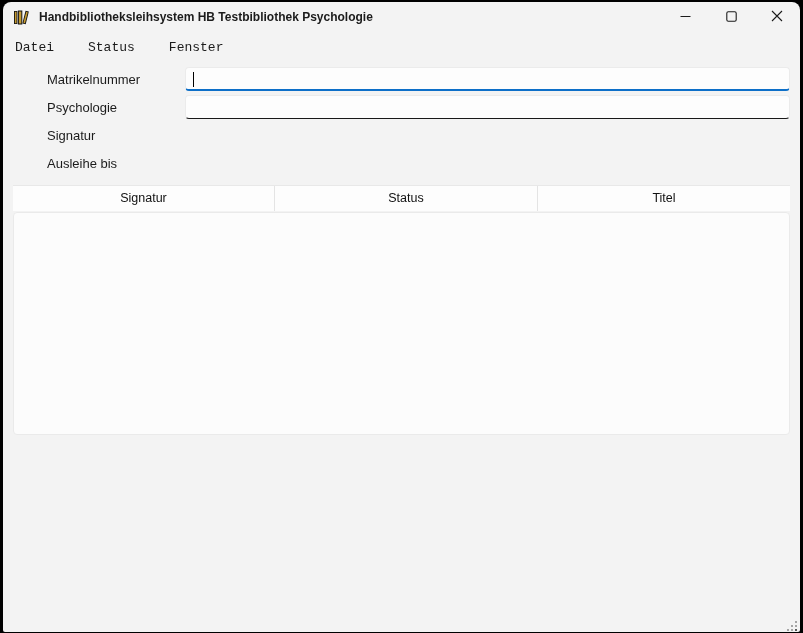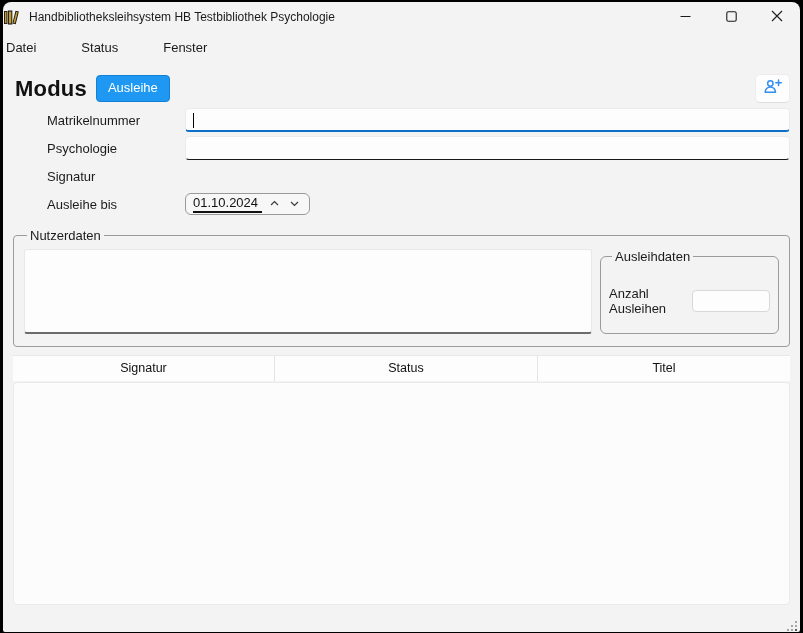--- a/index.html
+++ b/index.html
@@ -1,26 +1,26 @@
 <!DOCTYPE html>
 <html><head>
 <meta charset="utf-8">
 <style>
   html,body{margin:0;padding:0;width:803px;height:633px;background:#000;font-family:"Liberation Sans",sans-serif;-webkit-font-smoothing:antialiased;}
   .window{position:absolute;left:3px;top:2px;right:3px;bottom:1px;background:#f3f3f3;border-radius:8px 8px 2px 2px;overflow:hidden;}
 
   
-  .titlebar{height:30px;display:flex;align-items:center;padding-left:0;position:relative;}
+  .titlebar{height:30px;display:flex;align-items:center;padding-left:10px;position:relative;font-weight:bold;}
   .app-icon{width:17px;height:17px;margin-right:9px;flex:0 0 auto;}
   .title-text{font-size:12px;color:#1b1b1b;white-space:nowrap;}
   .win-controls{position:absolute;right:0;top:0;height:30px;display:flex;}
   .win-btn{width:46px;height:30px;display:flex;align-items:center;justify-content:center;cursor:default;}
 
   
-  .menubar{height:30px;display:flex;align-items:center;gap:45px;padding-left:3px;}
+  .menubar{height:30px;display:flex;align-items:center;gap:34px;padding-left:12px;font-family:Liberation Mono, monospace;}
   .menu-item{font-size:13px;color:#1b1b1b;padding:3px 0;}
 
   
   .mode-row{display:flex;align-items:center;margin:12px 10px 0 12px;height:29px;}
   .mode-heading{font-size:22px;font-weight:700;color:#111;letter-spacing:.2px;}
   .mode-btn{margin-left:9px;background:#1f98f4;border:1px solid #1280d6;border-radius:4px;color:#fff;font-size:13px;padding:4px 11px 5px;line-height:1.25;}
   .adduser-btn{margin-left:auto;width:33px;height:27px;background:#fdfdfd;border:1px solid #ececec;border-bottom-color:#dcdcdc;border-radius:5px;display:flex;align-items:center;justify-content:center;}
 
   
   .form{margin-top:3px;padding-left:32px;}
@@ -96,34 +96,20 @@
       </div>
     </div>
   </div>
 
   <div class="menubar">
     <span class="menu-item">Datei</span>
     <span class="menu-item">Status</span>
     <span class="menu-item">Fenster</span>
   </div>
 
-  <div class="mode-row">
-    <span class="mode-heading">Modus</span>
-    <button class="mode-btn">Ausleihe</button>
-    <div class="adduser-btn">
-      <span>
-        <svg width="19" height="17" viewBox="0 0 22 19">
-          <circle cx="8.5" cy="6" r="3.1" fill="none" stroke="#2f8ef2" stroke-width="1.7"></circle>
-          <path d="M2.5 16.2 c0-3.4 2.7-6 6-6 s6 2.6 6 6 z" fill="none" stroke="#2f8ef2" stroke-width="1.7" stroke-linejoin="round"></path>
-          <line x1="18" y1="2" x2="18" y2="8.4" stroke="#2f8ef2" stroke-width="1.7" stroke-linecap="round"></line>
-          <line x1="14.8" y1="5.2" x2="21.2" y2="5.2" stroke="#2f8ef2" stroke-width="1.7" stroke-linecap="round"></line>
-        </svg>
-      </span>
-    </div>
-  </div>
 
   <div class="form">
 
     <div class="form-row">
       <span class="form-label">Matrikelnummer</span>
       <span class="field-wrap">
         <input class="text-input focused" type="text" value="" style="">
         <span class="caret"></span>
       </span>
     </div>
@@ -134,53 +120,23 @@
         <input class="text-input" type="text" value="" style="">
       </span>
     </div>
 
     <div class="form-row">
       <span class="form-label">Signatur</span>
     </div>
 
     <div class="form-row">
       <span class="form-label">Ausleihe bis</span>
-      <span class="date-spinner">
-        <span class="date-text">01.10.2024</span>
-        <span class="spin-btn">
-          <span>
-            <svg width="11" height="11" viewBox="0 0 12 12">
-                <path d="M2.2 7.6 L6 3.8 L9.8 7.6" stroke="#3c3c3c" stroke-width="1.3" fill="none"></path>
-              </svg>
-          </span>
-        </span>
-        <span class="spin-btn">
-          <span>
-            <svg width="11" height="11" viewBox="0 0 12 12">
-                <path d="M2.2 4.4 L6 8.2 L9.8 4.4" stroke="#3c3c3c" stroke-width="1.3" fill="none"></path>
-              </svg>
-          </span>
-        </span>
-      </span>
     </div>
   </div>
 
-  <fieldset class="outer-group">
-    <legend>Nutzerdaten</legend>
-    <div class="group-content">
-      <textarea class="user-textarea" readonly="" style=""></textarea>
-      <fieldset class="inner-group">
-        <legend>Ausleihdaten</legend>
-        <div class="anzahl-row">
-          <span class="anzahl-label">Anzahl Ausleihen</span>
-          <input class="anzahl-input" type="text" value="" style="">
-        </div>
-      </fieldset>
-    </div>
-  </fieldset>
 
   <div class="table-header">
     <div class="th-cell">Signatur</div>
     <div class="th-cell">Status</div>
     <div class="th-cell">Titel</div>
   </div>
   <div class="table-body"></div>
 
   <div class="resize-grip">
     <svg width="13" height="13" viewBox="0 0 13 13">

